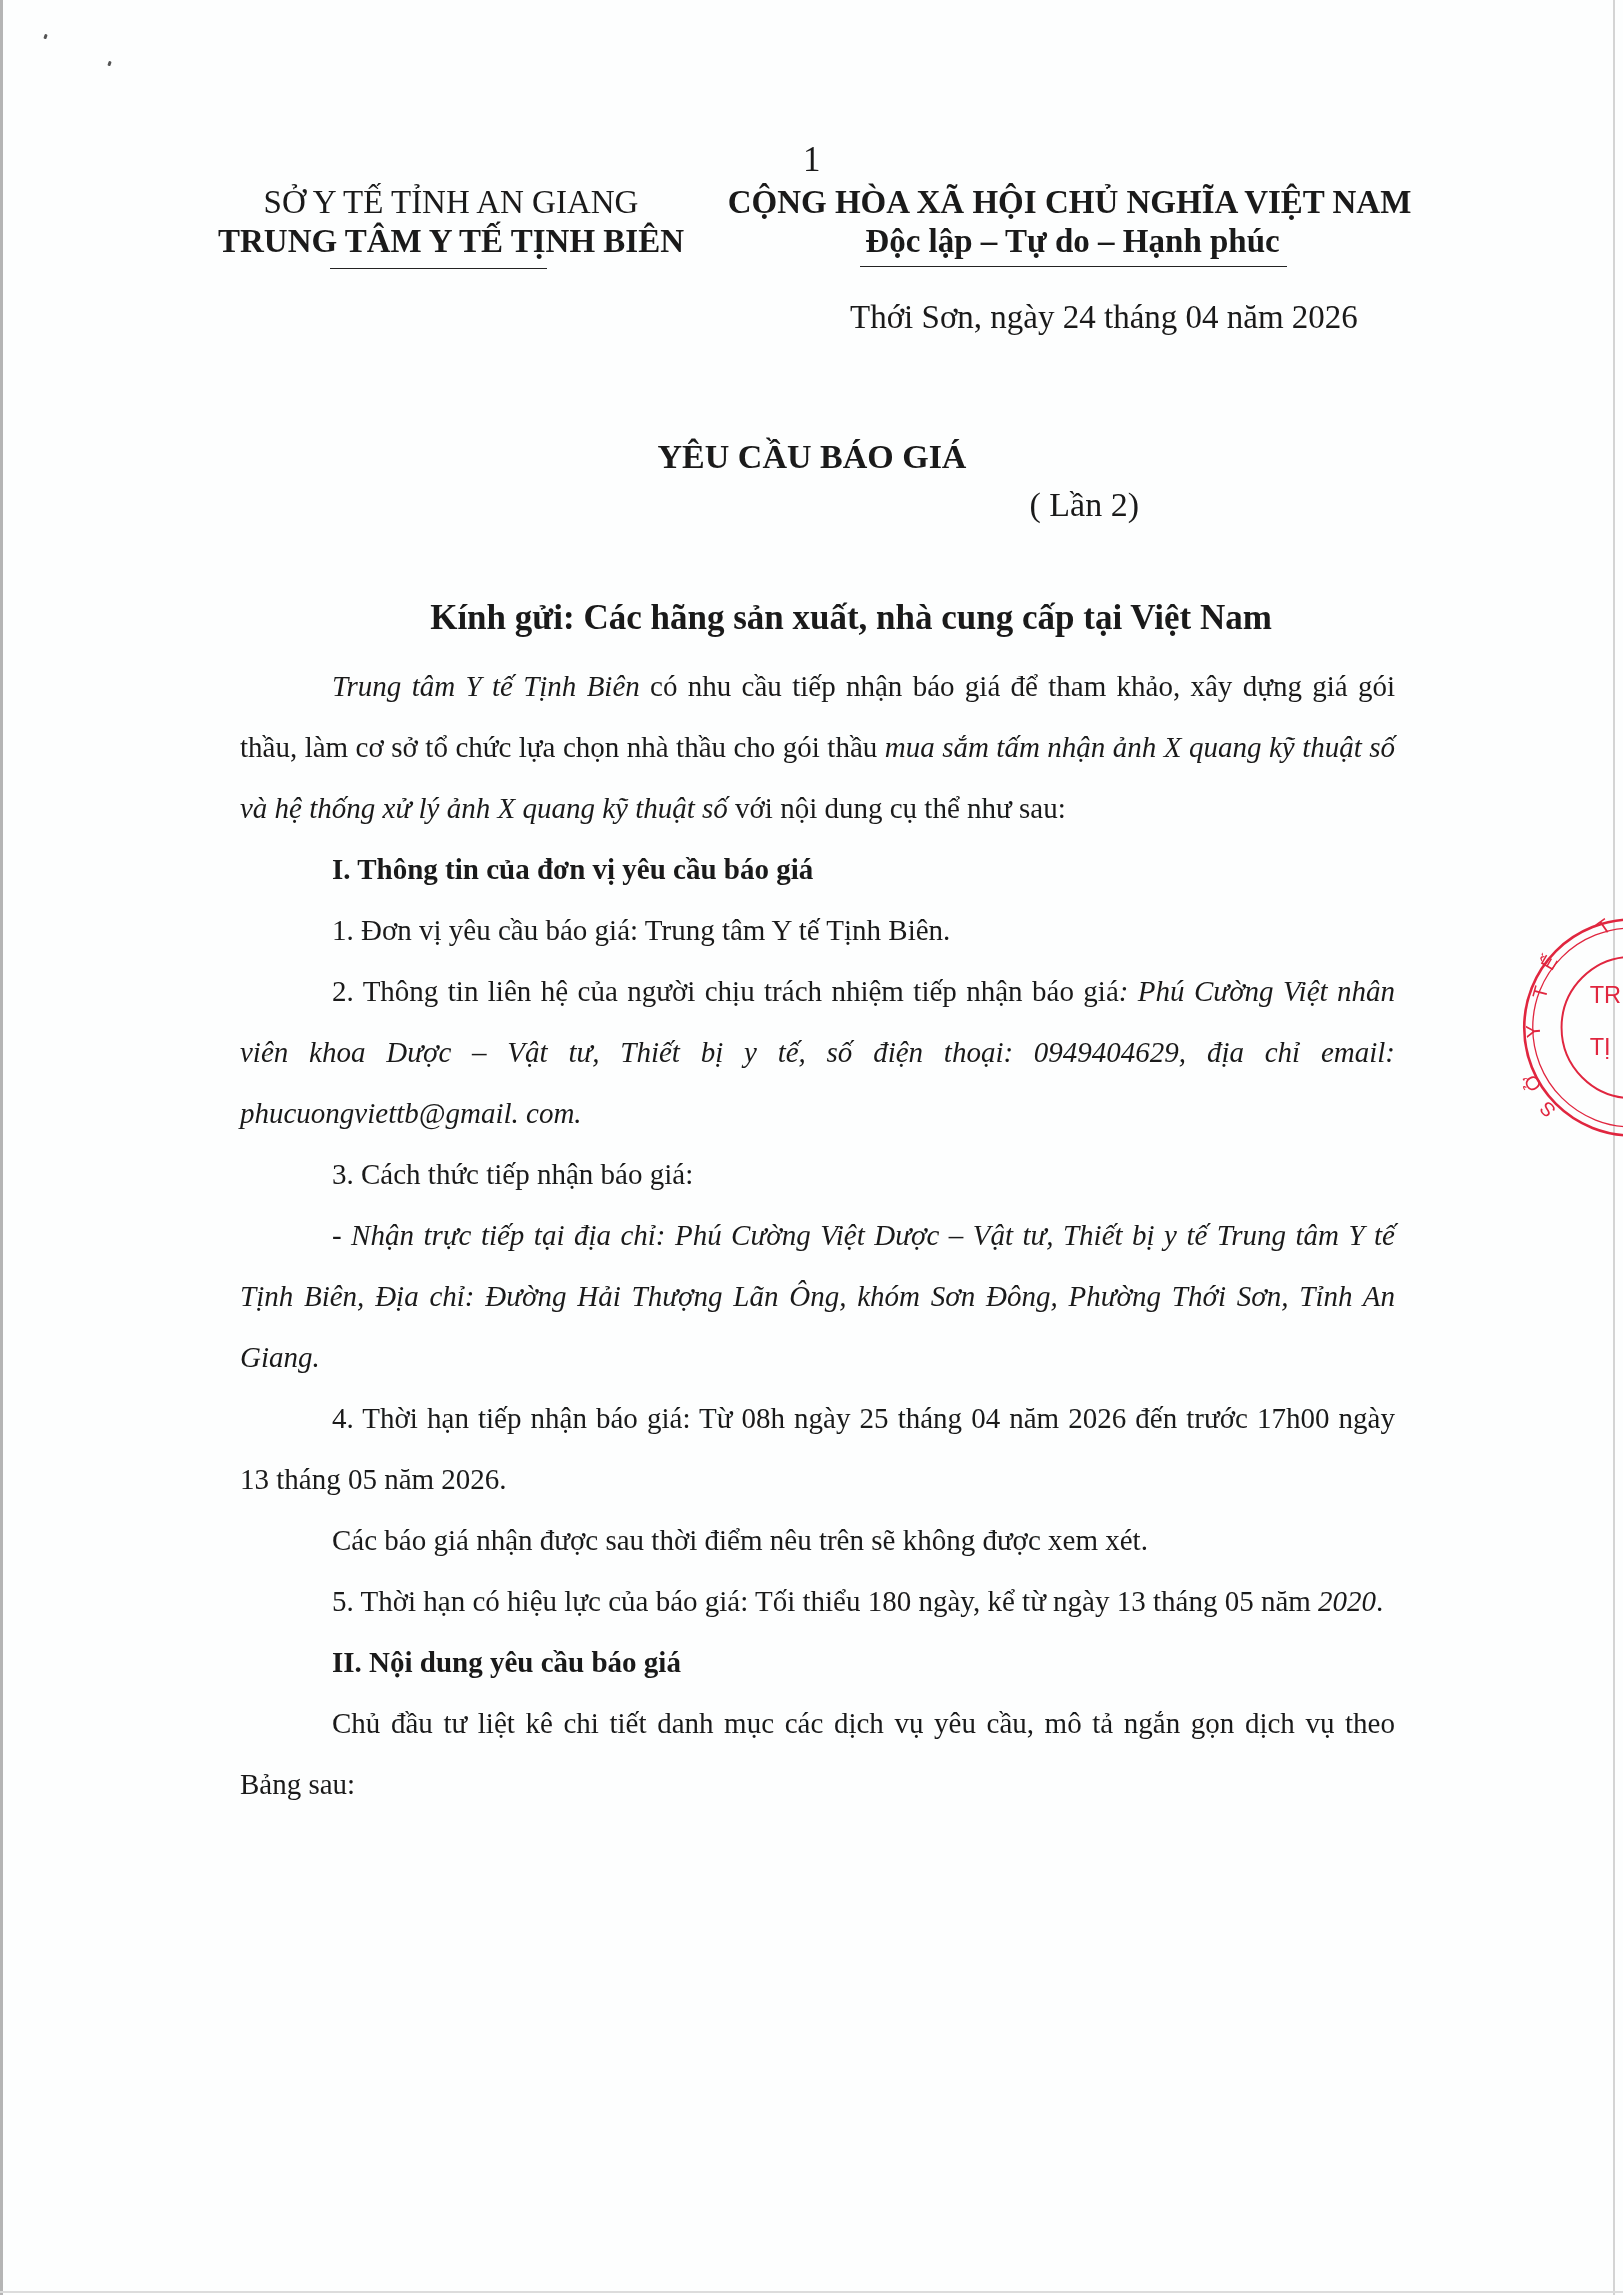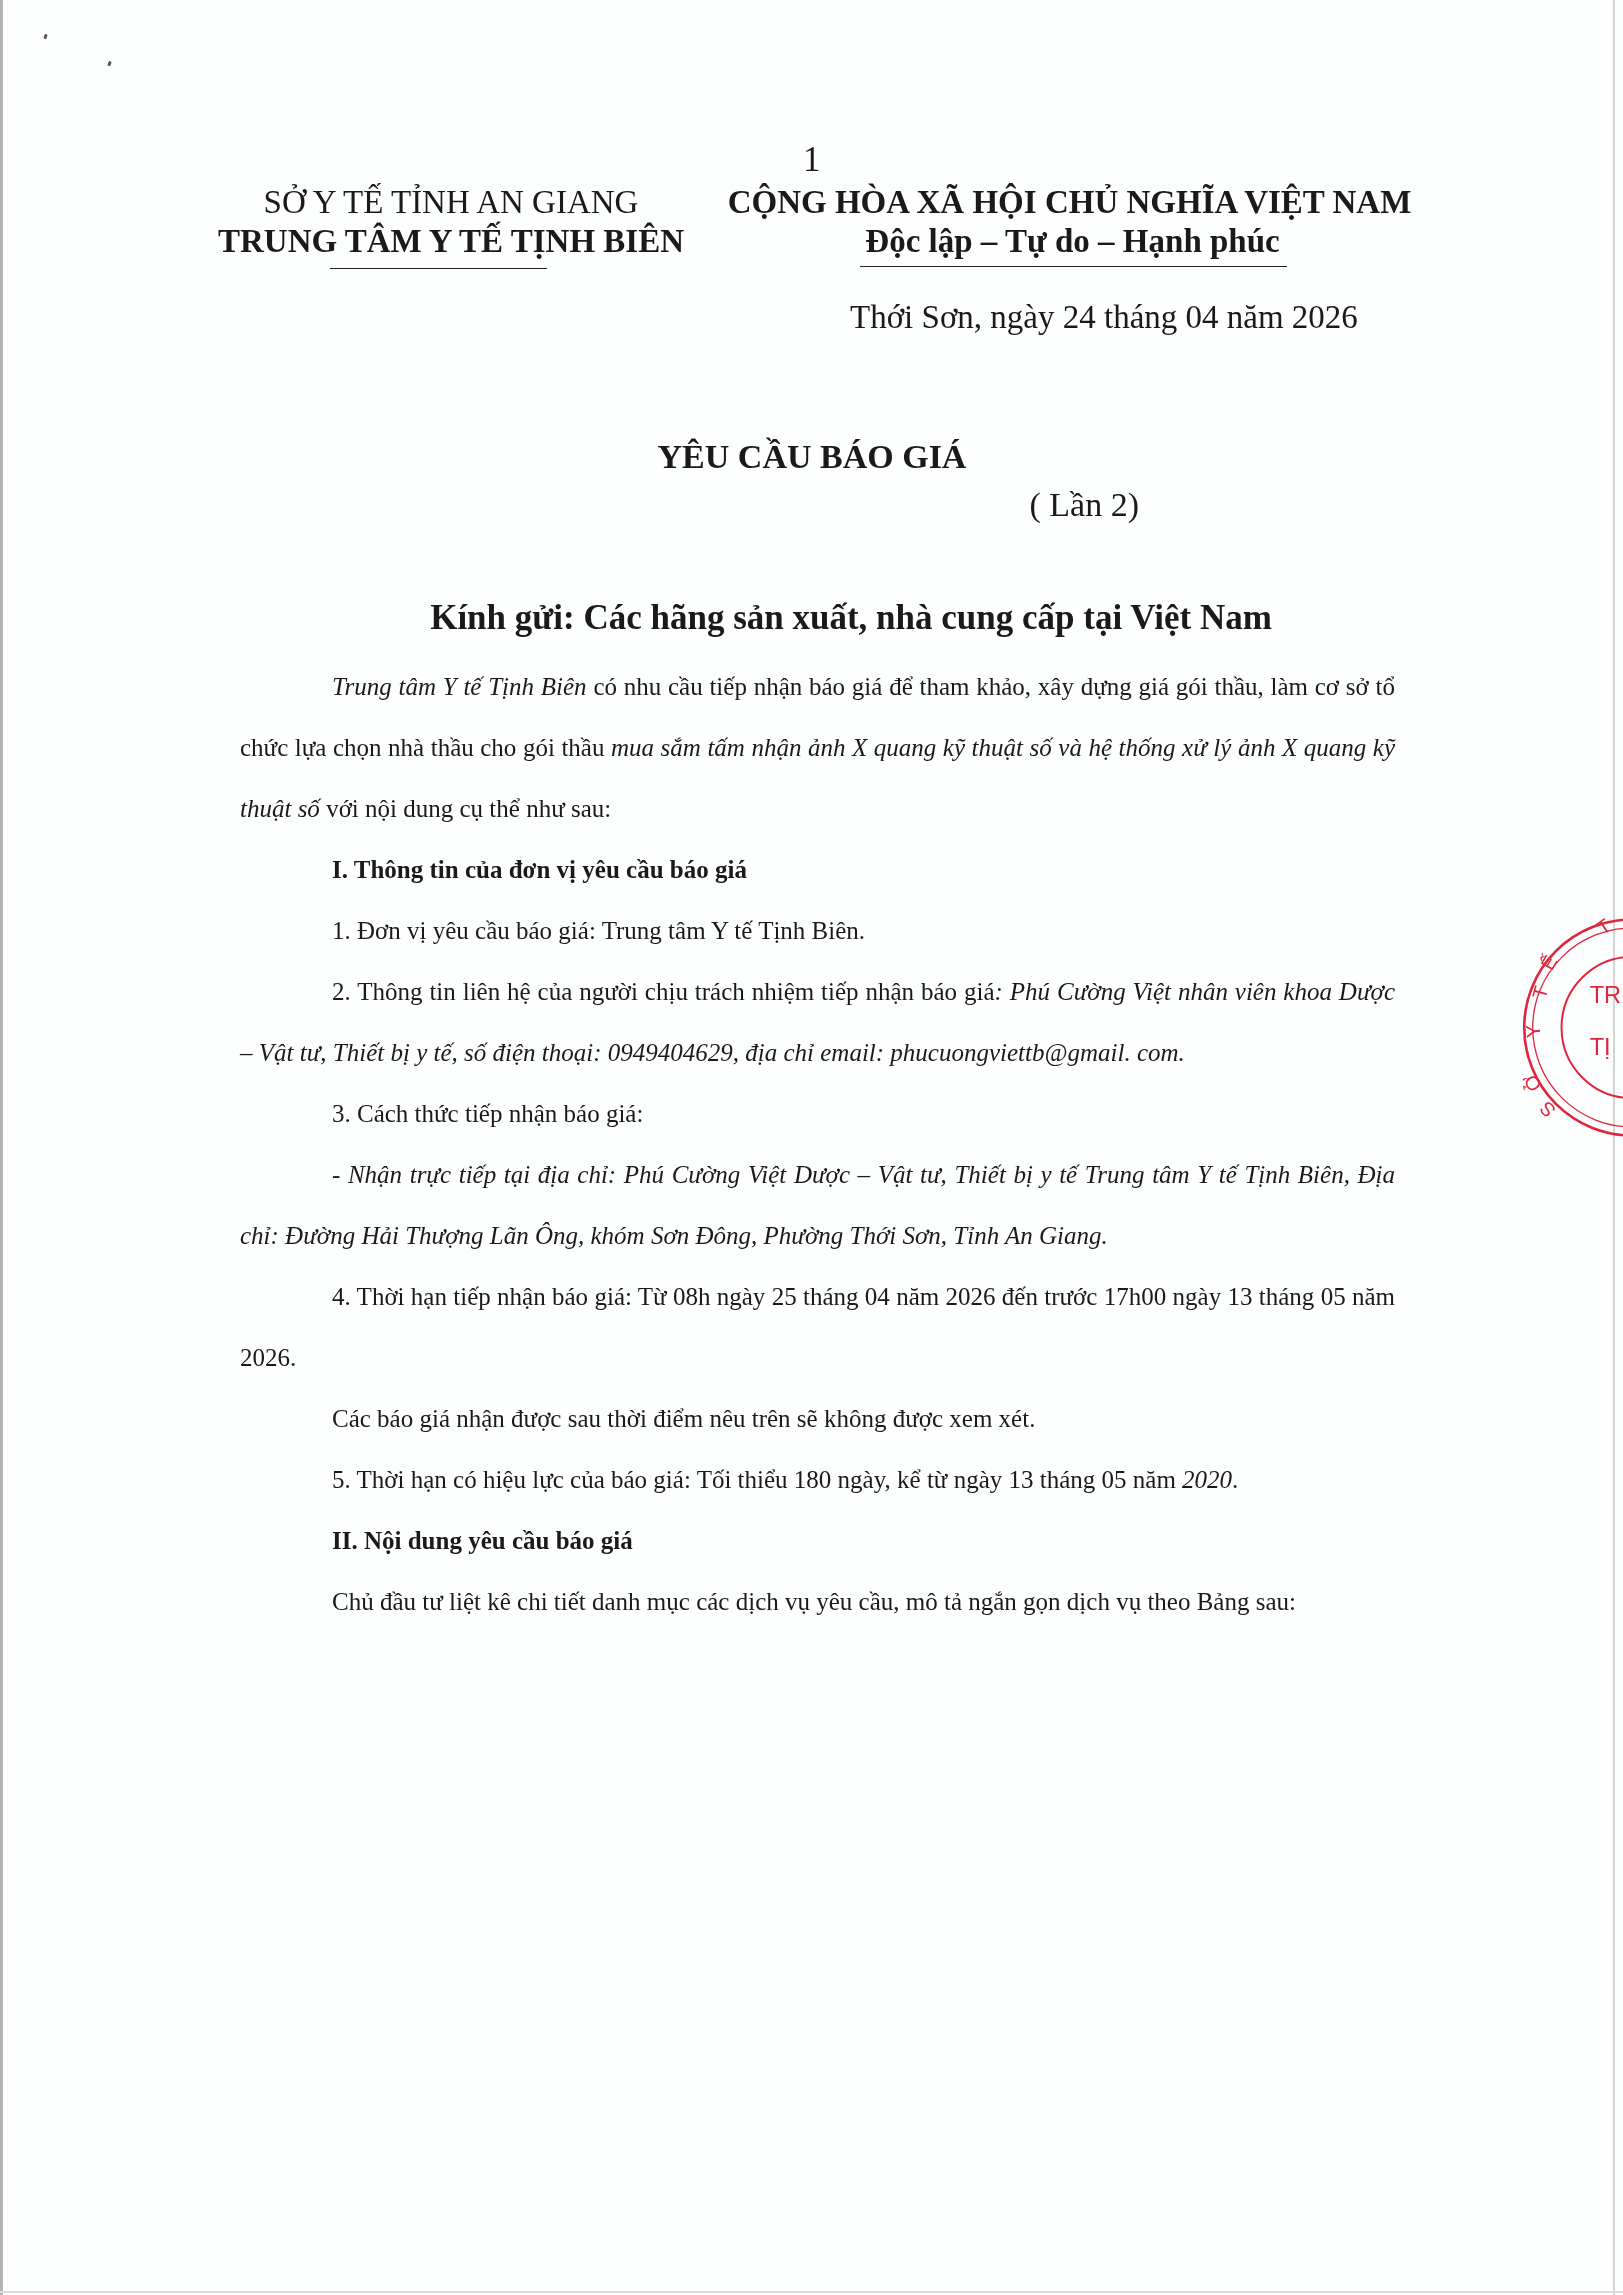--- a/index.html
+++ b/index.html
@@ -80,21 +80,21 @@
       top: 484px; font-size: 34px; line-height: 41px; font-weight: normal;
     }
     .recipient {
       left: 406px; width: 890px; text-align: center;
       top: 597px; font-size: 35px; line-height: 42px; font-weight: bold;
     }
 
     .body {
       position: absolute;
       left: 240px; top: 656px; width: 1155px;
-      font-size: 25px;
+      font-size: 29px;
       line-height: 61px;
     }
     .body p {
       margin: 0;
       text-align: justify;
       text-align-last: left;
     }
     .indent { text-indent: 92px; }
     .heading-indent { text-indent: 92px; font-weight: bold; }
     .heading2-indent { text-indent: 92px; font-weight: bold; }

